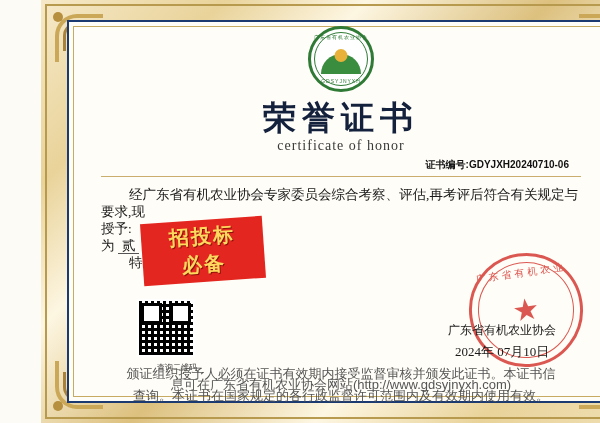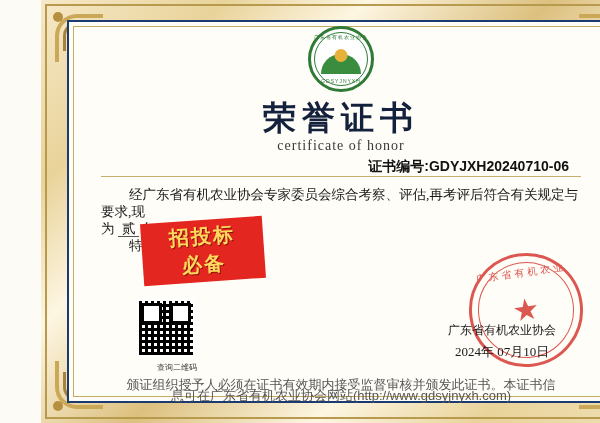--- a/index.html
+++ b/index.html
@@ -71,21 +71,21 @@
     font-family:"DejaVu Serif","Liberation Serif",serif;
     font-size:33px;font-weight:bold;color:#14213d;letter-spacing:6px;
   }
   .subtitle{
     position:absolute;top:138px;left:0;right:0;text-align:center;
     font-family:"Liberation Serif","DejaVu Serif",serif;
     font-size:14px;color:#3a3a3a;letter-spacing:1px;
   }
   .certno{
     position:absolute;top:158px;right:72px;
-    font-size:14px;color:#111;font-weight:bold;
+    font-size:10px;color:#111;font-weight:bold;
   }
   .divider{
     position:absolute;top:176px;left:60px;right:60px;height:1px;background:#c9ae6d;
   }
 
   .body{
     position:absolute;left:60px;right:60px;top:186px;
     font-family:Liberation Serif, serif;
     font-size:13.5px;color:#1a1a1a;line-height:17px;
   }
@@ -193,20 +193,21 @@
     <div class="txt2">GDSYJNYXH</div>
   </div>
 
   <div class="title">荣誉证书</div>
   <div class="subtitle">certificate of honor</div>
   <div class="certno">证书编号:GDYJXH20240710-06</div>
   <div class="divider"></div>
 
   <div class="body">
     <p class="indent">经广东省有机农业协会专家委员会综合考察、评估,再考评后符合有关规定与要求,现</p>
+    <p>授予:</p>
     <p>
       <span>为</span>
       <span class="uline">贰</span>
       <span>年。</span>
     </p>
     <p class="indent">特颁此证,以资鼓励。</p>
   </div>
 
   <div class="stamp-red">
     <span>招投标</span>
@@ -220,14 +221,15 @@
   </div>
 
   <div class="issuer">广东省有机农业协会</div>
   <div class="issuedate">2024年 07月10日</div>
 
   <div class="qr"></div>
   <div class="qr-label">查询二维码</div>
 
   <div class="footnote">
     <div>颁证组织授予人必须在证书有效期内接受监督审核并颁发此证书。本证书信息可在广东省有机农业协会网站(http://www.gdsyjnyxh.com)</div>
+    <div>查询。本证书在国家规定的各行政监督许可范围内及有效期内使用有效。</div>
   </div>
 </div>
 
 </body></html>

